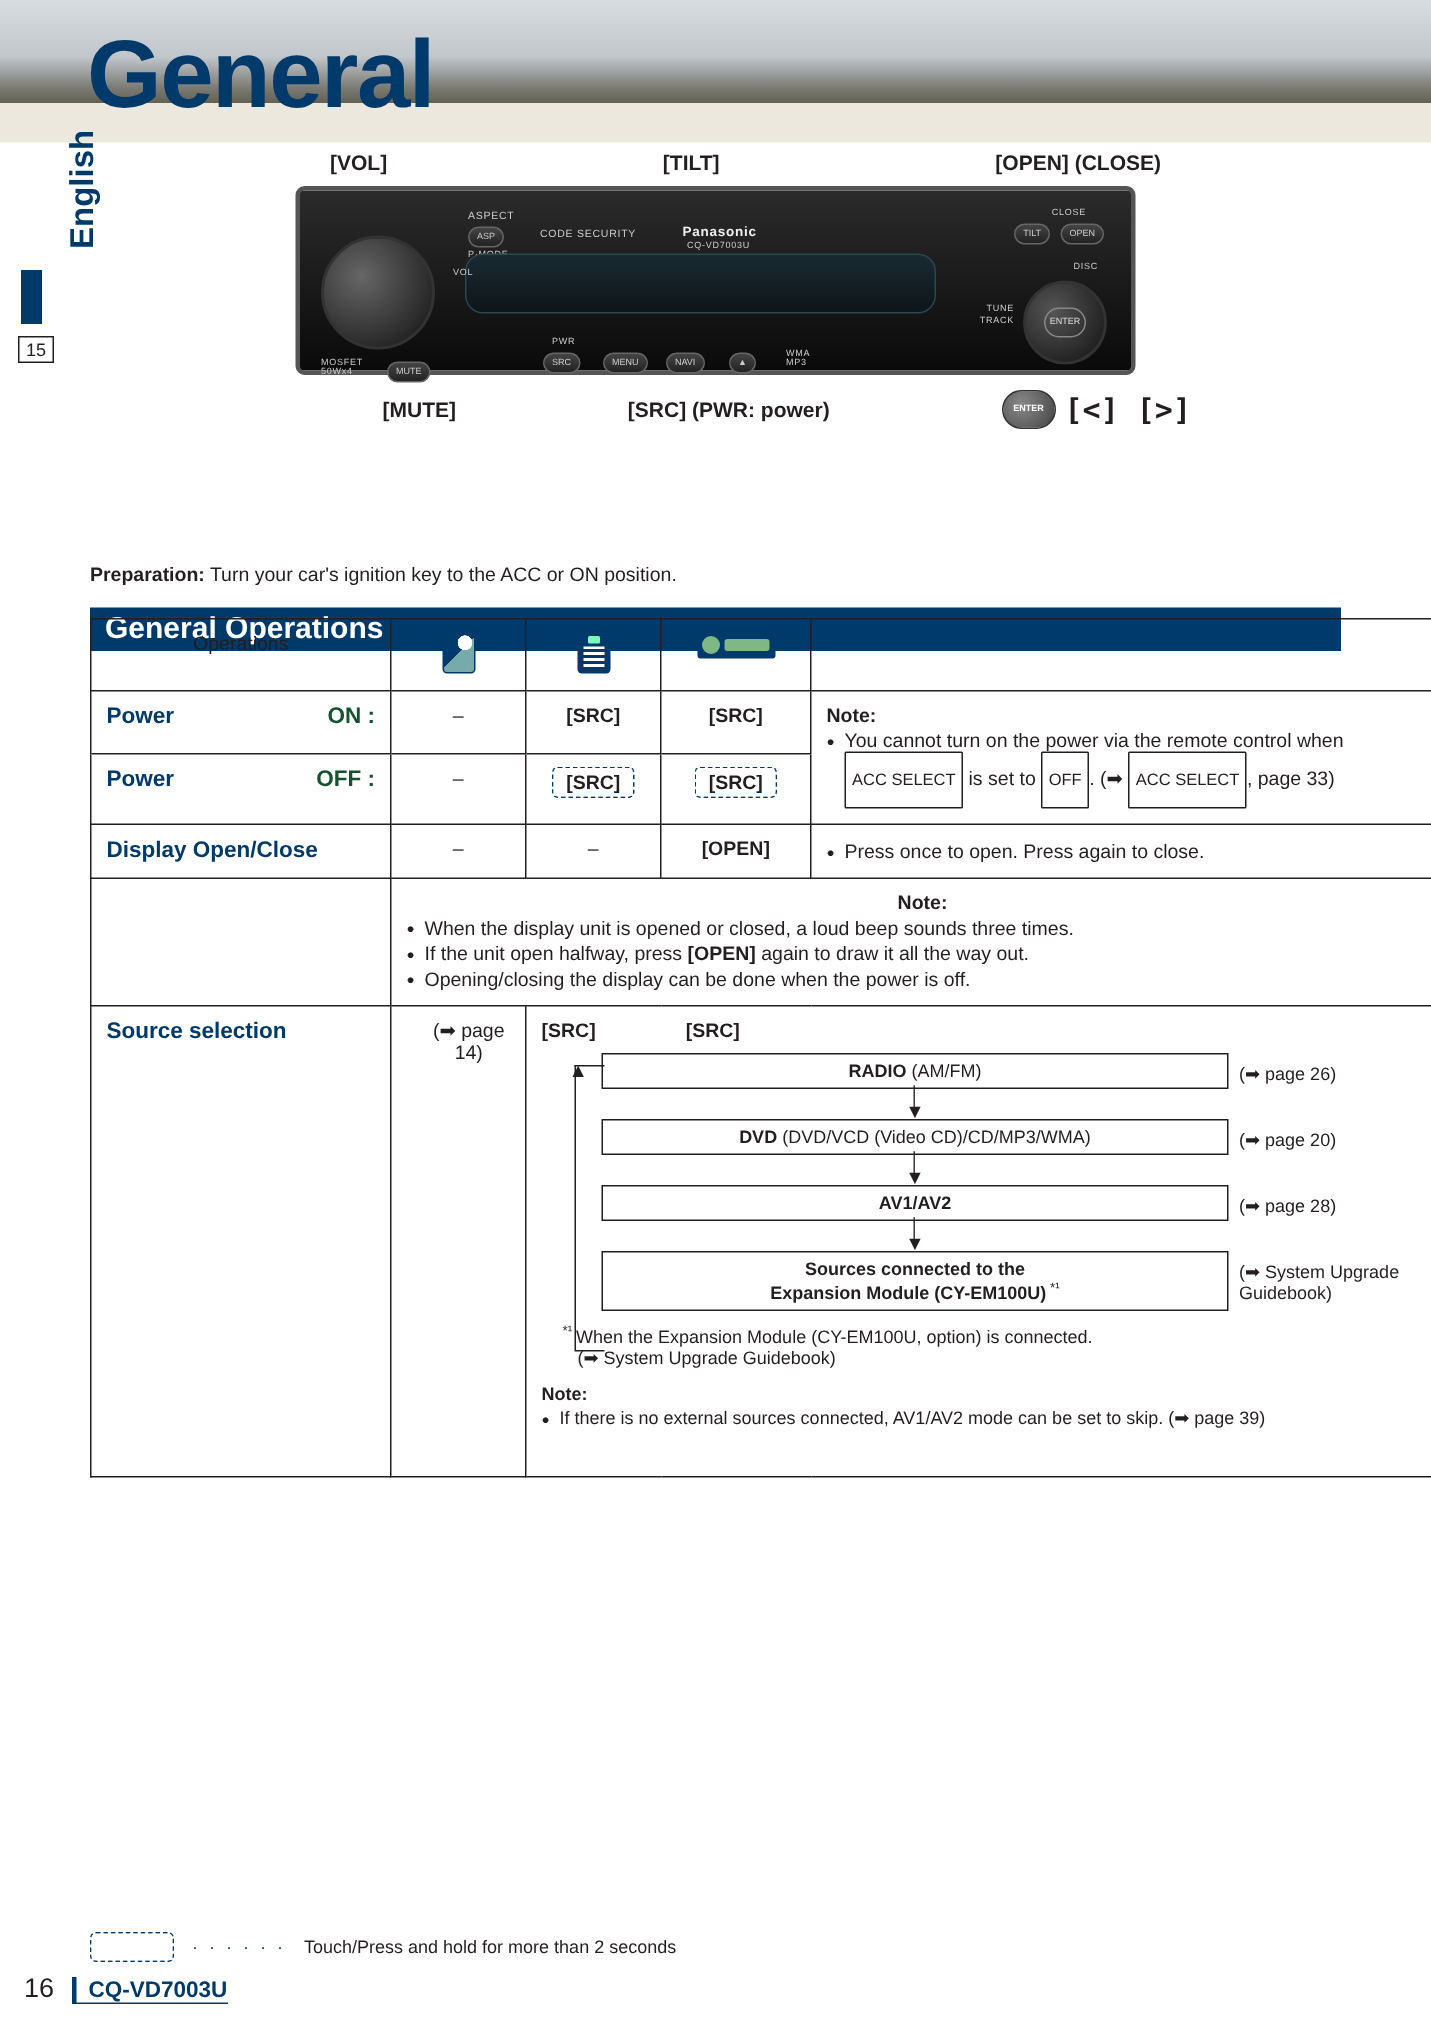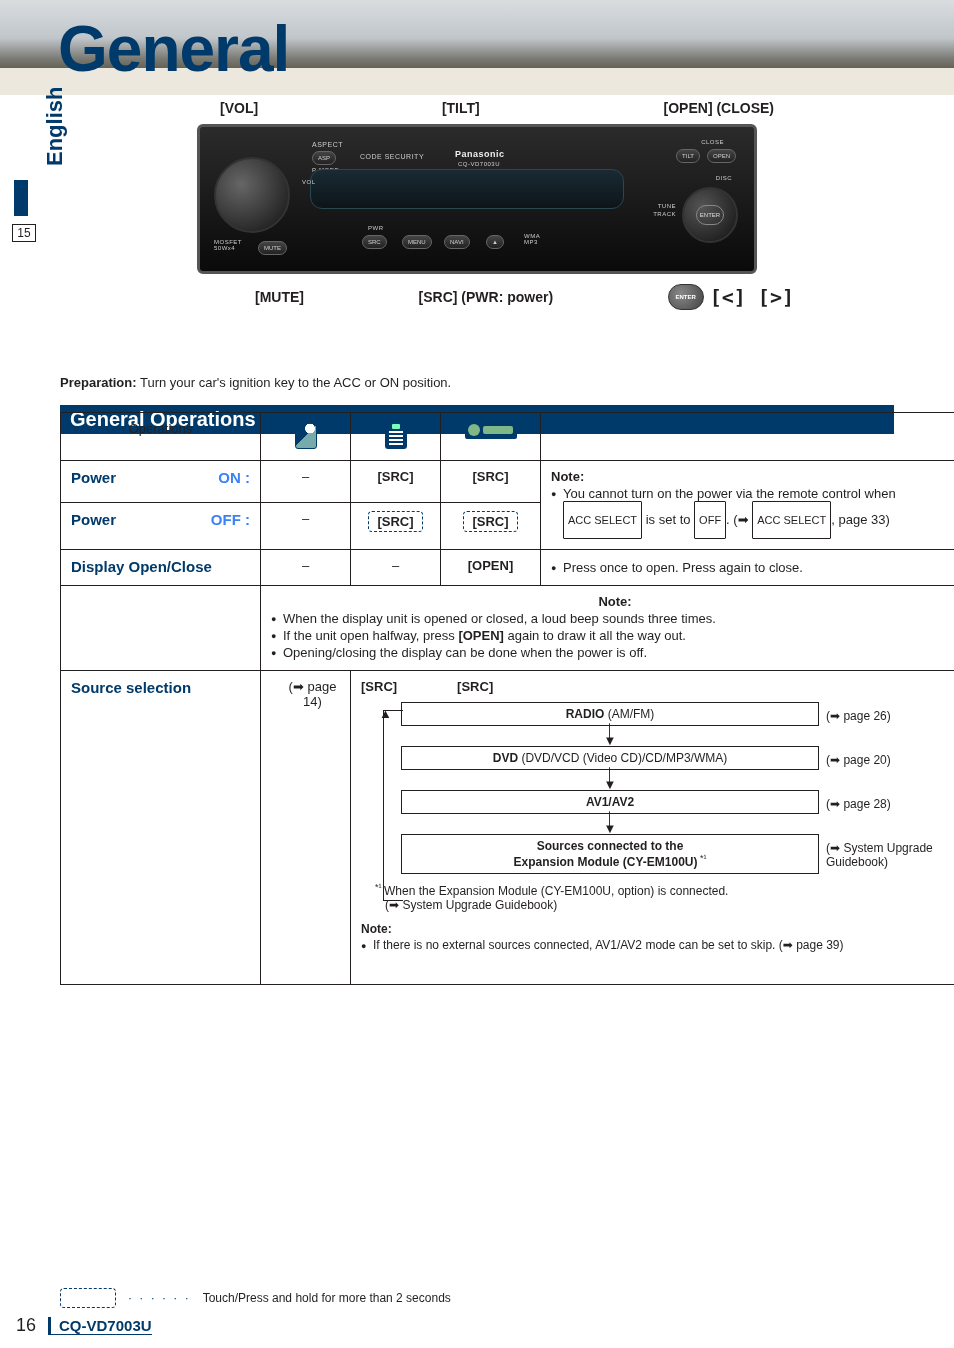--- a/index.html
+++ b/index.html
@@ -70,21 +70,21 @@
     display: flex;
     justify-content: space-between;
     padding: 0 120px 0 160px;
     font-weight: 700;
     font-size: 14px;
     margin-bottom: 8px;
   }
   .faceplate {
     margin: 0 auto;
     width: 560px;
-    height: 150px;
+    height: 126px;
     background: linear-gradient(to bottom, #2b2b2b, #0a0a0a);
     border-radius: 6px;
     border: 3px solid #555;
     position: relative;
     color: #bbb;
     font-size: 8px;
   }
   .fp-text { position:absolute; color:#ccc; font-size:7px; letter-spacing:0.5px; }
   .fp-knob {
     position:absolute; left:14px; top:30px; width:76px; height:76px;
@@ -162,21 +162,21 @@
   .col-a { width:90px; }
   .col-b { width:90px; }
   .col-c { width:100px; }
   .col-notes { text-align:left !important; }
   .row-label-blue {
     color:#003a6a; font-family:"Arial Black",Arial,sans-serif; font-weight:900;
     font-size:15px;
   }
   .row-sub {
     float:right; font-family:"Arial Black",Arial,sans-serif; font-weight:900;
-    font-size:15px; color:#3b82f6;
+    font-size:15px; color:#14532d;
   }
   .dashbox {
     display:inline-block; border:1.5px dashed #003a6a; border-radius:4px;
     padding:2px 8px; font-weight:700;
   }
   .keycap {
     display:inline-block; border:1px solid #231f20; padding:12px 4px;
     font-size:11px; border-radius:1px;
   }
   .bullet-list li { list-style:none; padding-left:12px; position:relative; margin:2px 0; text-align:left;}

